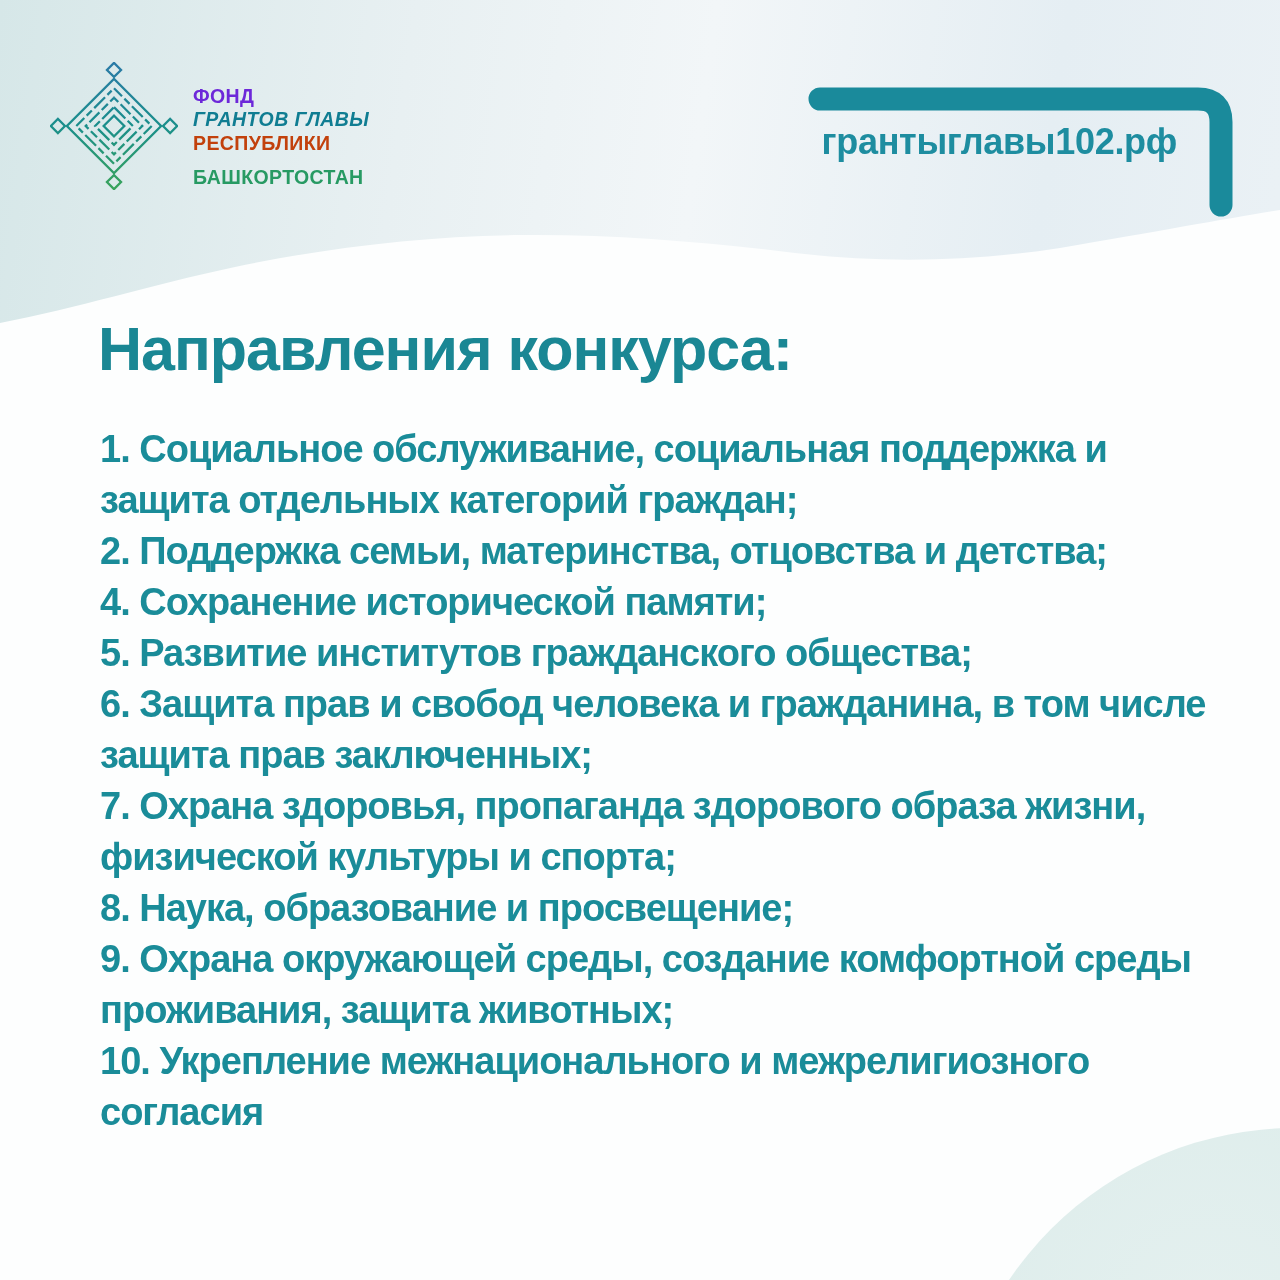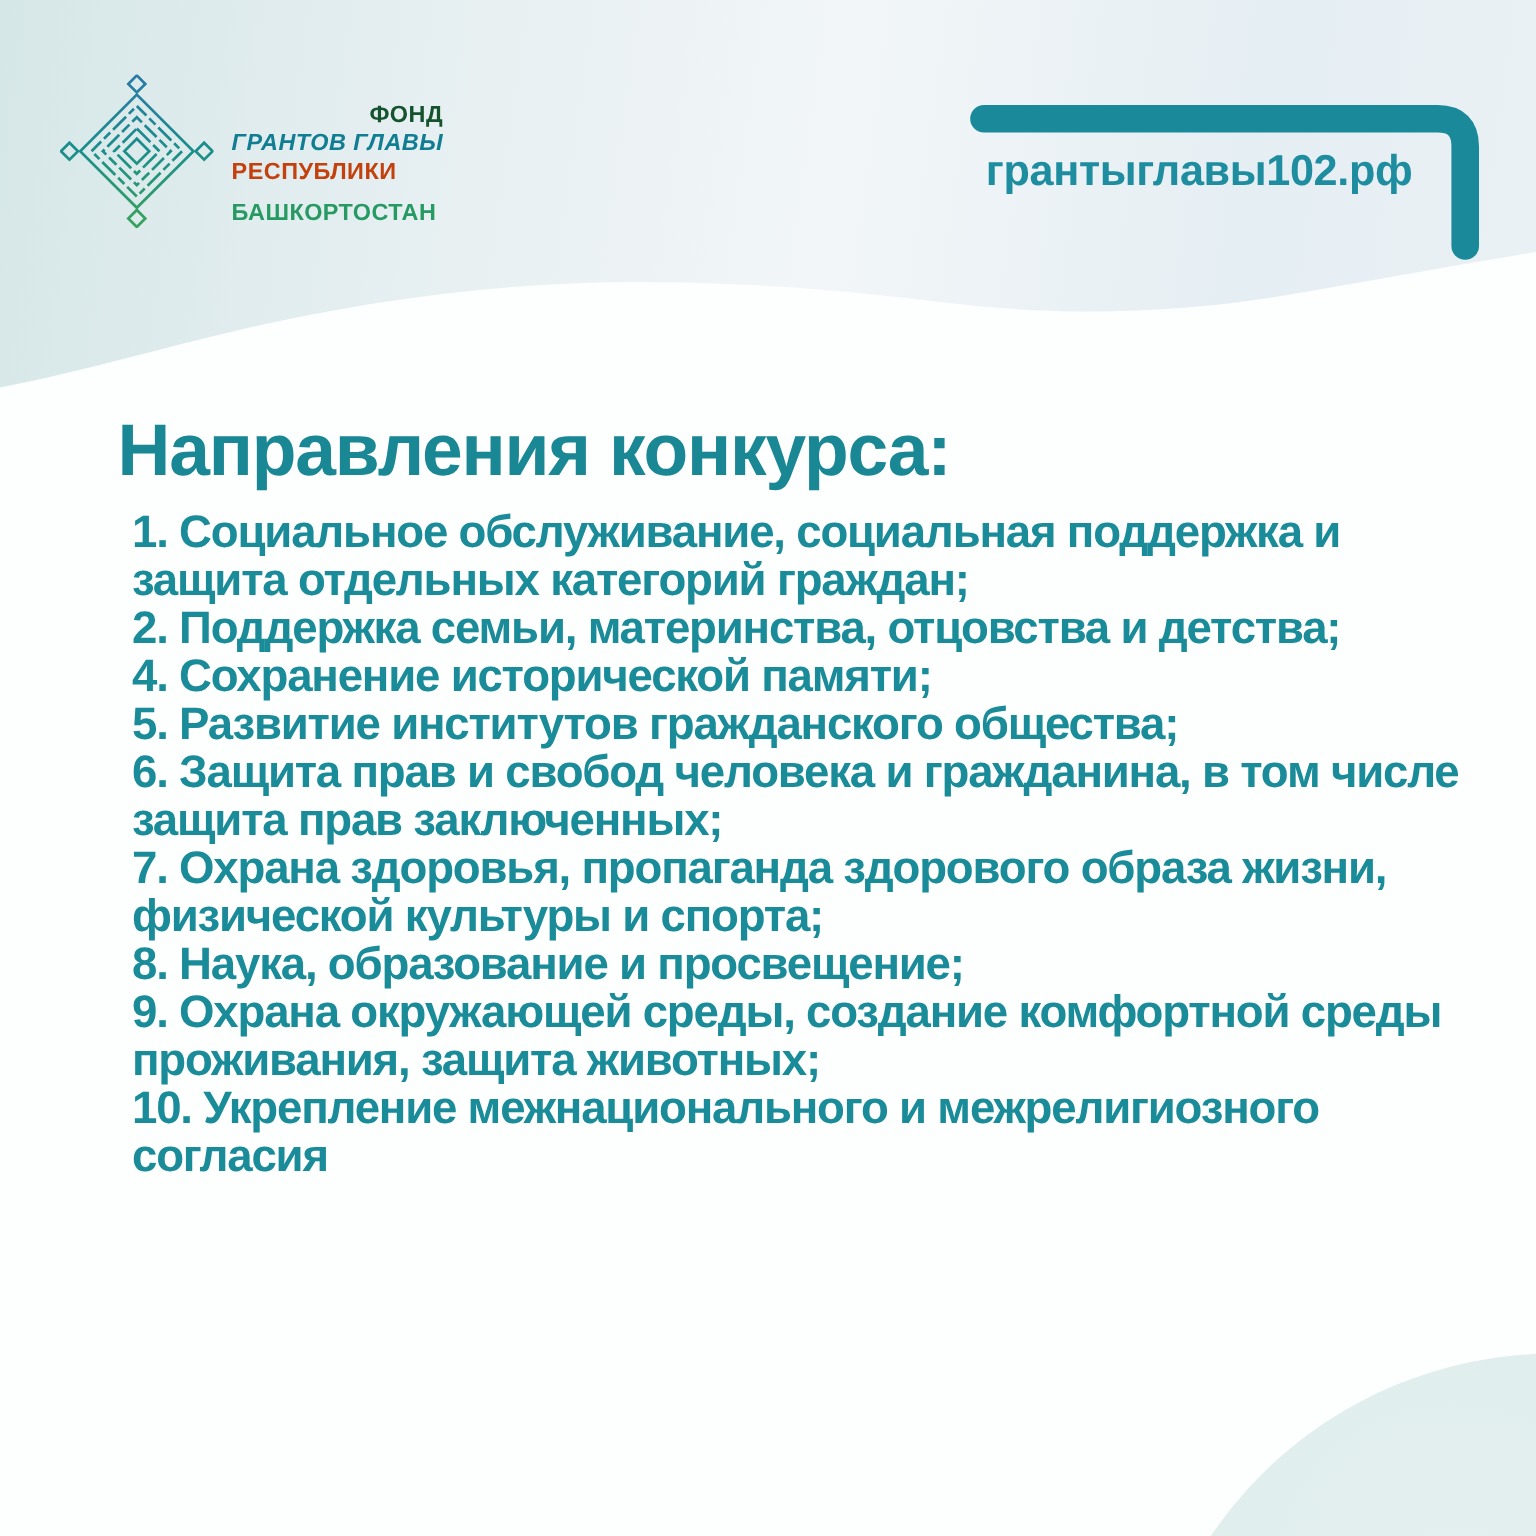--- a/index.html
+++ b/index.html
@@ -17,44 +17,44 @@
     border-radius:50%;z-index:0;
     background:radial-gradient(circle at 38% 28%, #e4f0ef 0%, #dcecea 55%, #d5e8e7 100%);
   }
   
   .logo-mark{position:absolute;left:50px;top:62px;width:128px;height:128px;z-index:2;}
   .logo-text{
     position:absolute;left:193px;top:85px;z-index:2;
     font-size:19.5px;font-weight:700;line-height:23.4px;letter-spacing:.4px;
   }
   .logo-text span{display:block;}
-  .logo-line-0{color:#14532d;text-align:right;}
+  .logo-line-0{color:#6d28d9;}
   .logo-line-1{color:#107d92;font-style:italic;}
   .logo-line-2{color:#c2410c;}
   .logo-line-3{color:#279a63;margin-top:11px;}
   .bracket-svg{position:absolute;left:0;top:0;z-index:1;}
   .website{
     position:absolute;right:103px;top:121px;z-index:2;
     font-size:36px;font-weight:700;color:#1e8da0;letter-spacing:-0.3px;
   }
   .social-row{
     position:absolute;right:103px;top:171px;z-index:2;
     display:flex;align-items:center;gap:13px;
   }
   .social-icon{width:38px;height:38px;display:block;}
   .handle{font-size:34px;font-weight:700;color:#1e8da0;letter-spacing:-0.3px;}
   
   .title{
-    position:absolute;left:98px;top:340px;z-index:2;
+    position:absolute;left:98px;top:314px;z-index:2;
     font-size:61px;font-weight:800;color:#1a8794;letter-spacing:-1px;
   }
   .directions{
-    position:absolute;left:110px;top:424px;width:1125px;z-index:2;
+    position:absolute;left:100px;top:424px;width:1125px;z-index:2;
     font-size:38px;font-weight:700;color:#1a8c99;
-    line-height:40px;letter-spacing:-1px;
+    line-height:51px;letter-spacing:-1px;
   }
 </style>
 </head>
 <body>
 
 <div class="canvas">
 
   <svg class="bg-wave" width="1280" height="340" viewBox="0 0 1280 340">
     <defs>
       <linearGradient id="bandGrad" x1="0" y1="0" x2="1280" y2="180" gradientUnits="userSpaceOnUse">

